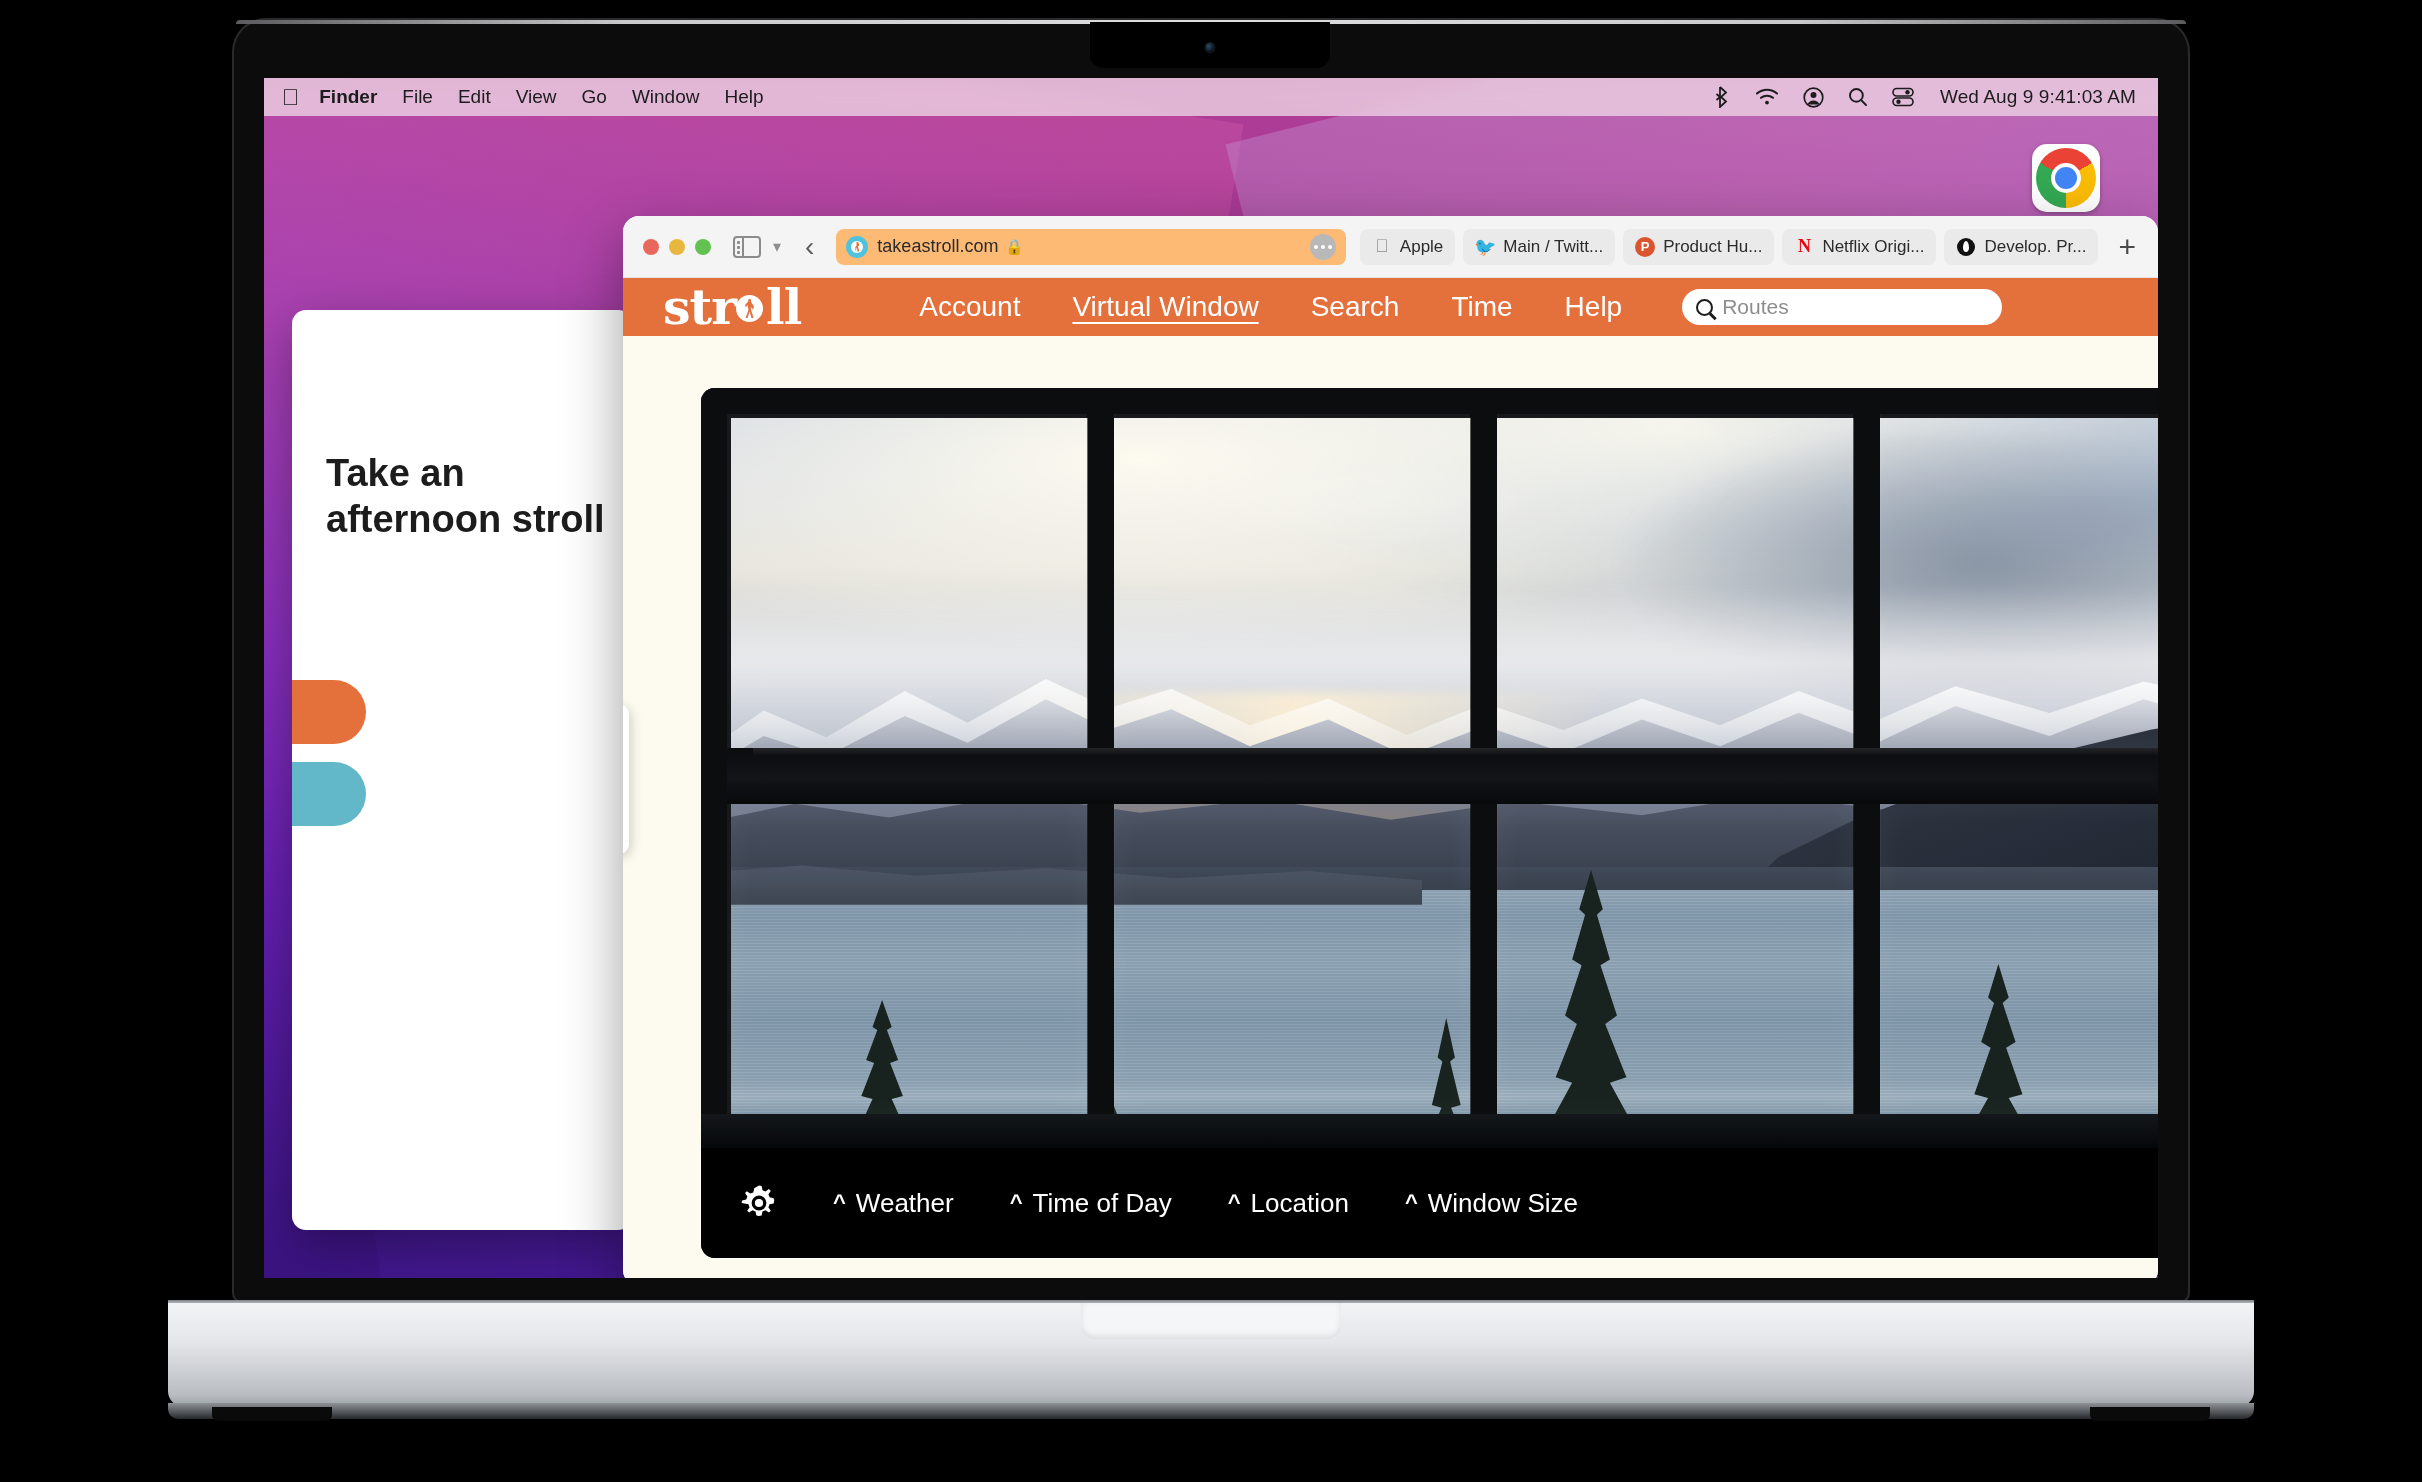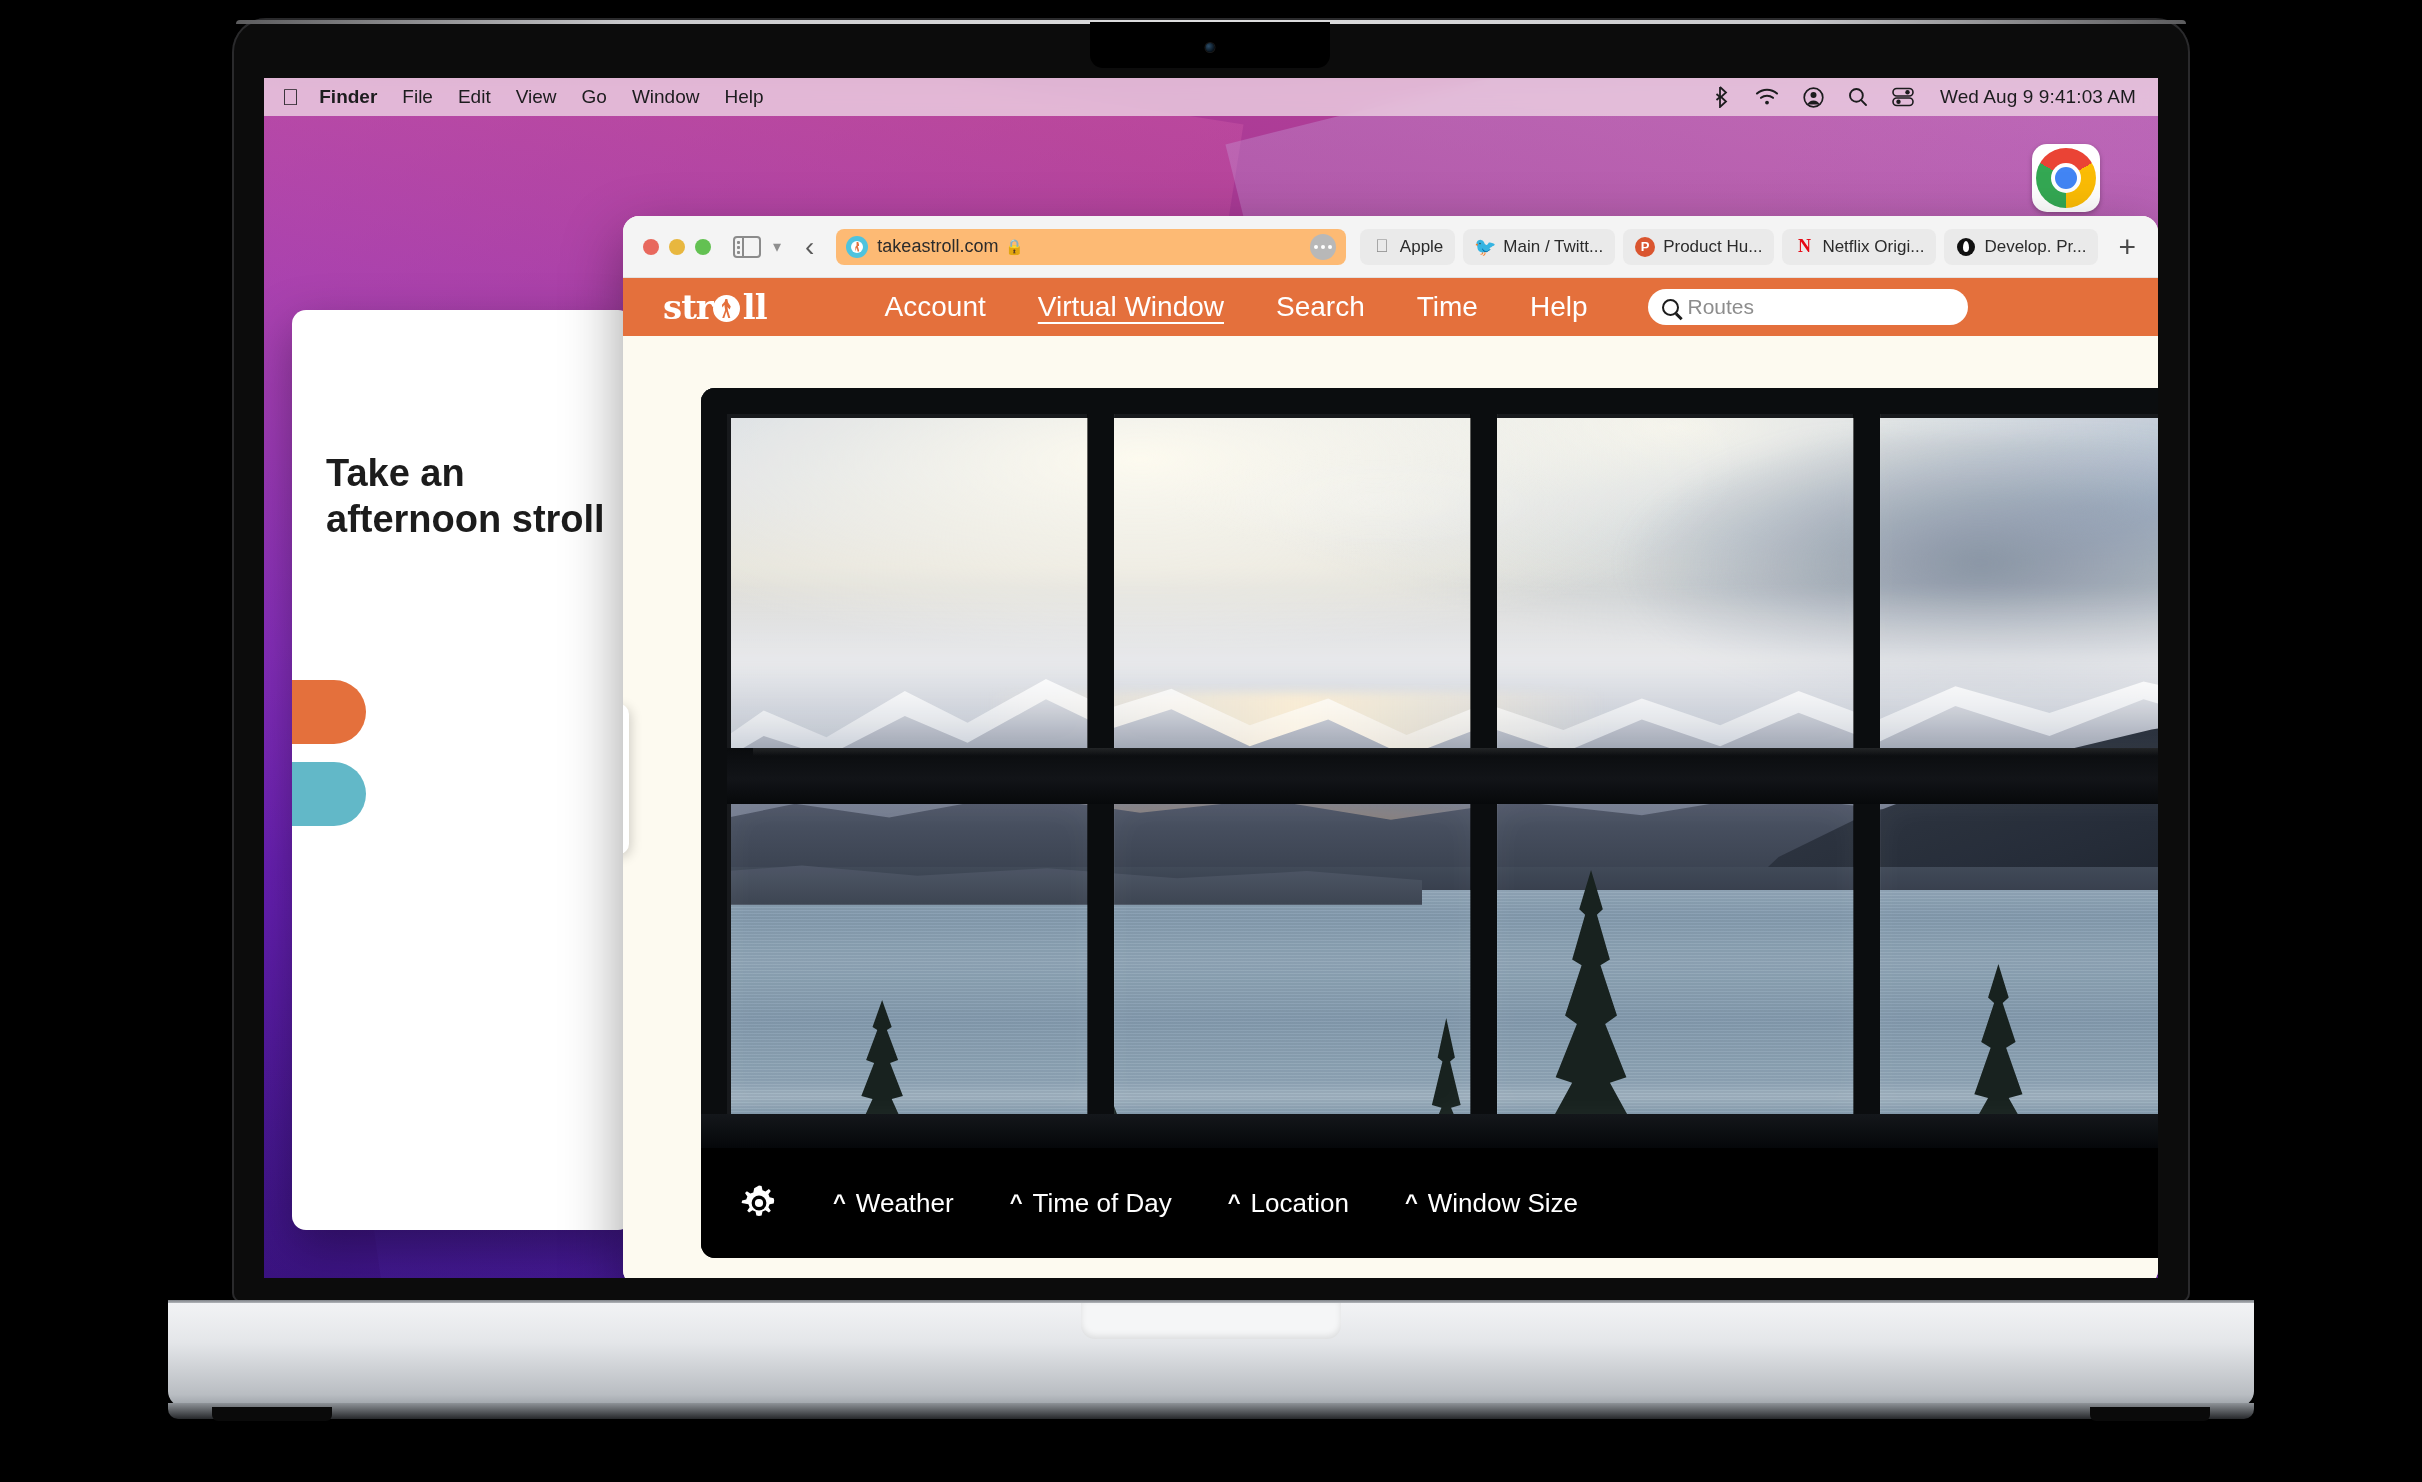--- a/index.html
+++ b/index.html
@@ -204,21 +204,21 @@
   .tf-dp{width:18px;height:18px;border-radius:50%;background:#111;position:relative;}
   .tf-dp::after{content:"";position:absolute;left:6px;top:3px;width:6px;height:11px;background:#fff;
     border-radius:50% 50% 50% 50%/60% 60% 40% 40%;}
   .plus { font-size:30px;color:#4a4a4a;font-weight:300;margin:0 6px 0 12px;line-height:1;}
 
   
   .navbar {
     height:58px; background:#e4703c; display:flex; align-items:center; flex:none;
     padding:0 18px 0 40px;
   }
-  .logo { font-family:"DejaVu Serif", serif; font-weight:bold; font-size:34px; color:#fff;
+  .logo { font-family:"DejaVu Serif", serif; font-weight:bold; font-size:49px; color:#fff;
           letter-spacing:-1px; display:flex; align-items:center; }
   .logo .o { position:relative; width:30px; height:30px; display:inline-block; }
   .logo .o .ring{position:absolute;left:0;top:3px;width:27px;height:27px;border-radius:50%;background:#fff;}
   .logo .o .man{position:absolute;left:9px;top:7px;width:9px;height:19px;background:#e4703c;
     clip-path:polygon(40% 0,62% 0,70% 18%,100% 40%,88% 55%,62% 42%,70% 62%,95% 100%,72% 100%,50% 66%,28% 100%,5% 100%,38% 58%,28% 30%,8% 45%,0 32%,32% 14%);}
   .navlinks { display:flex; align-items:center; gap:0; margin-left:92px; }
   .navlink { color:#fff; font-size:28px; padding:0 26px; white-space:nowrap; }
   .navlink.active { text-decoration:underline; text-underline-offset:6px; text-decoration-thickness:2px;}
   .searchbox {
     margin-left:34px; width:320px; height:36px; background:#fff; border-radius:18px;

